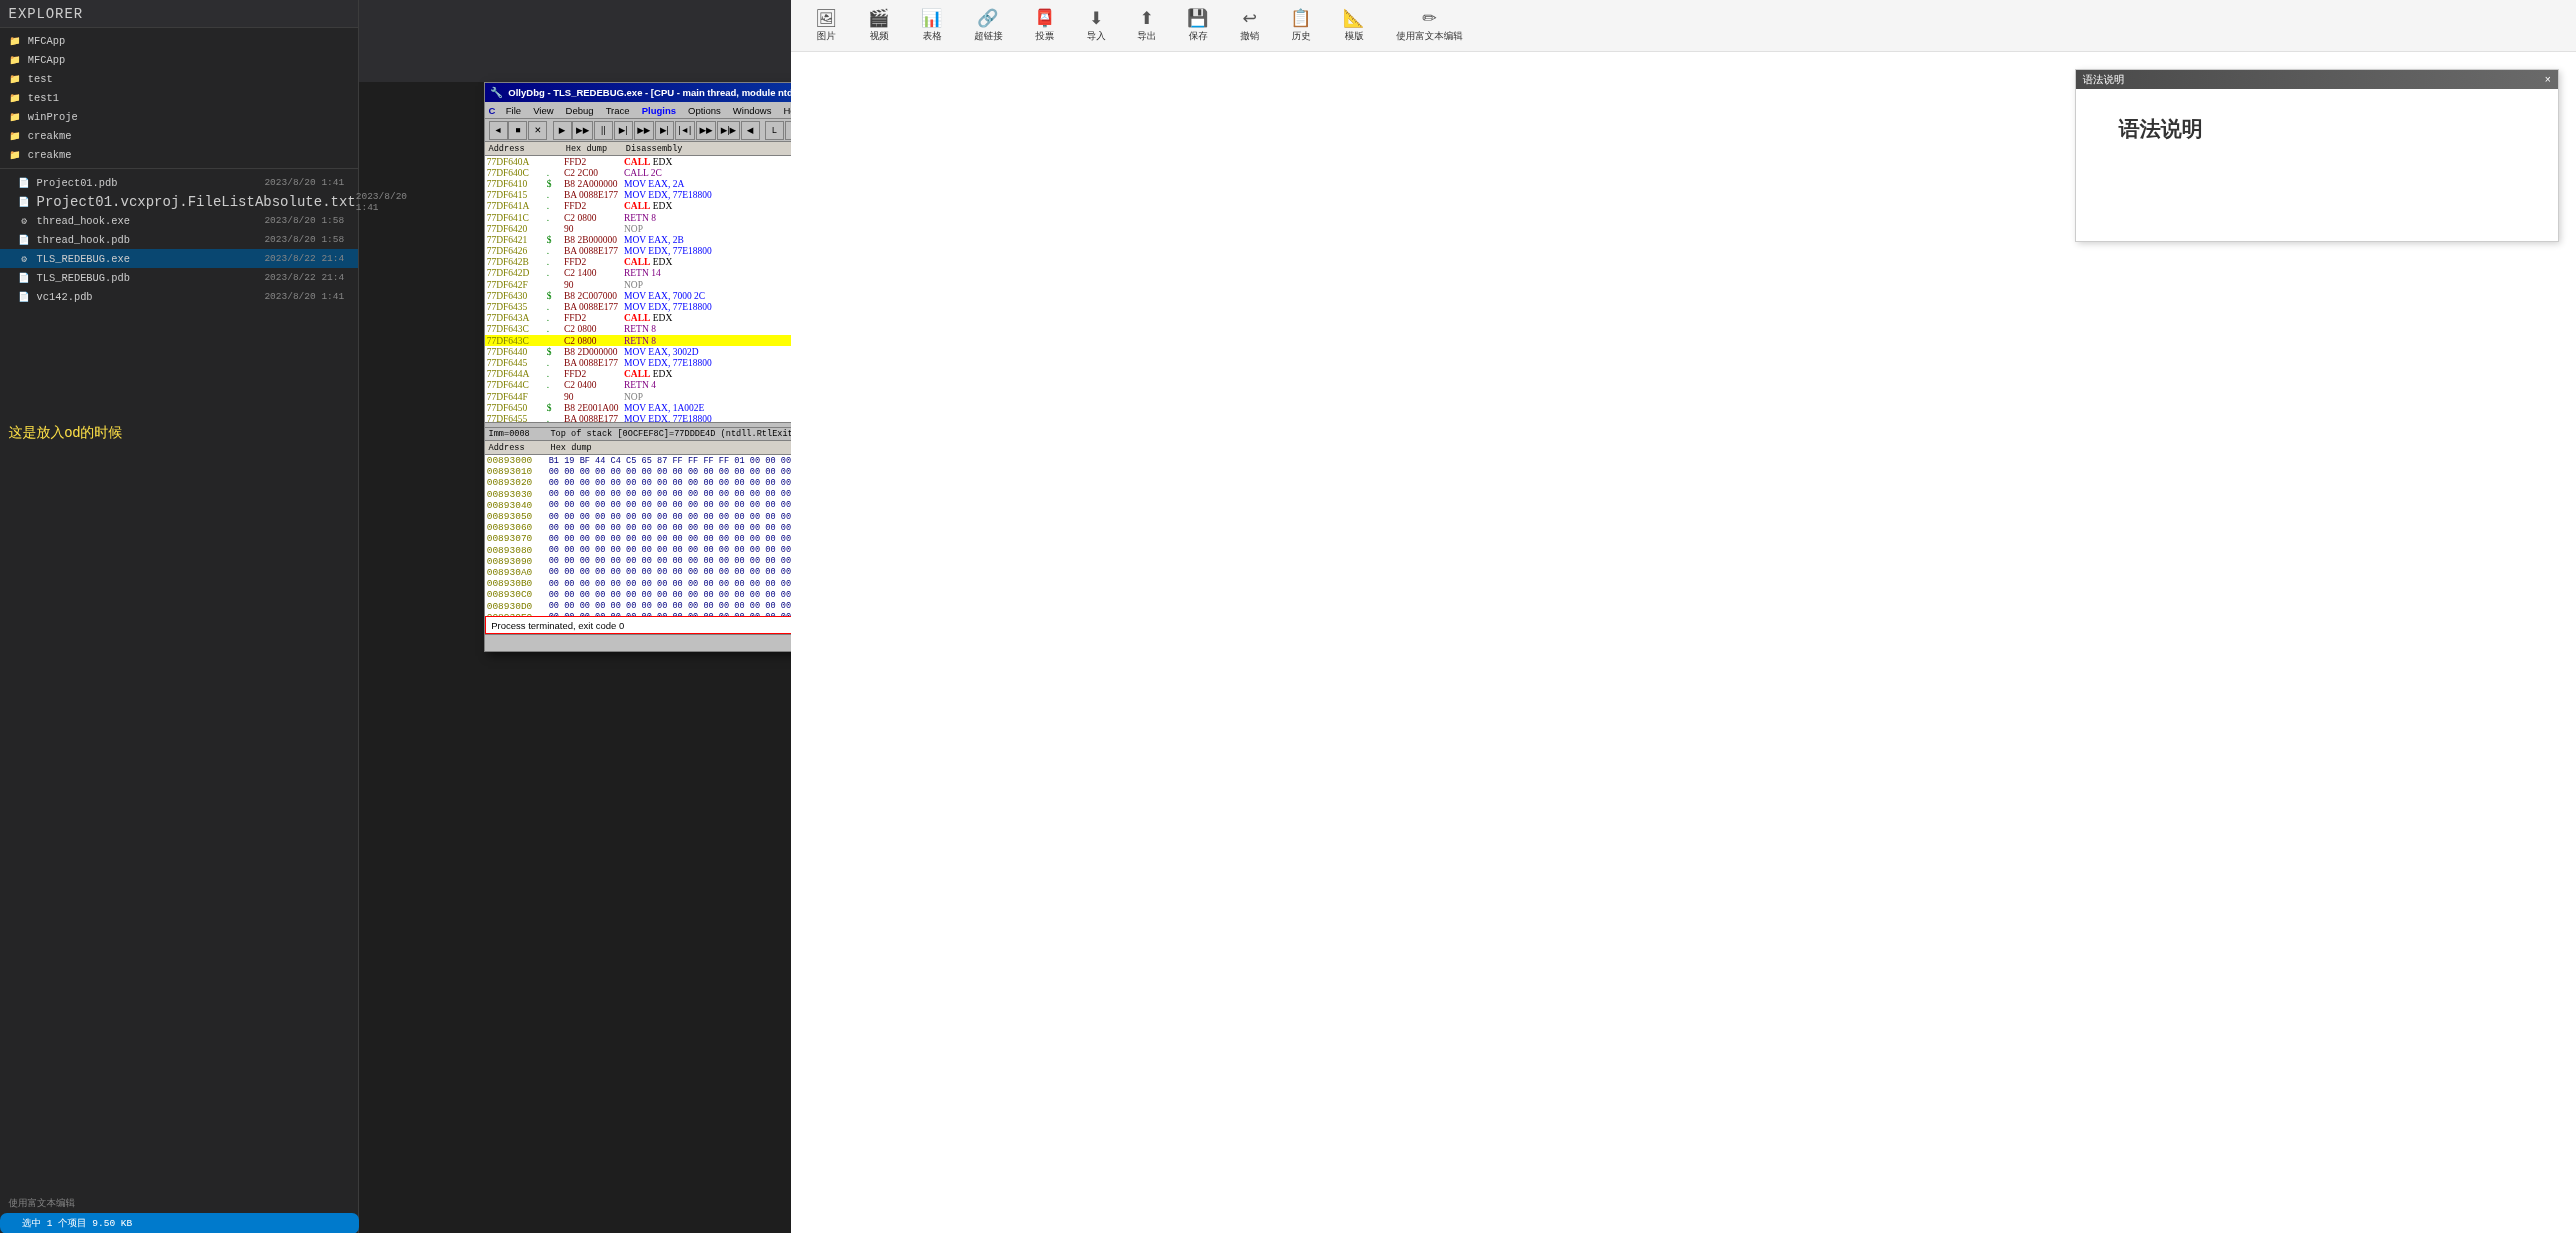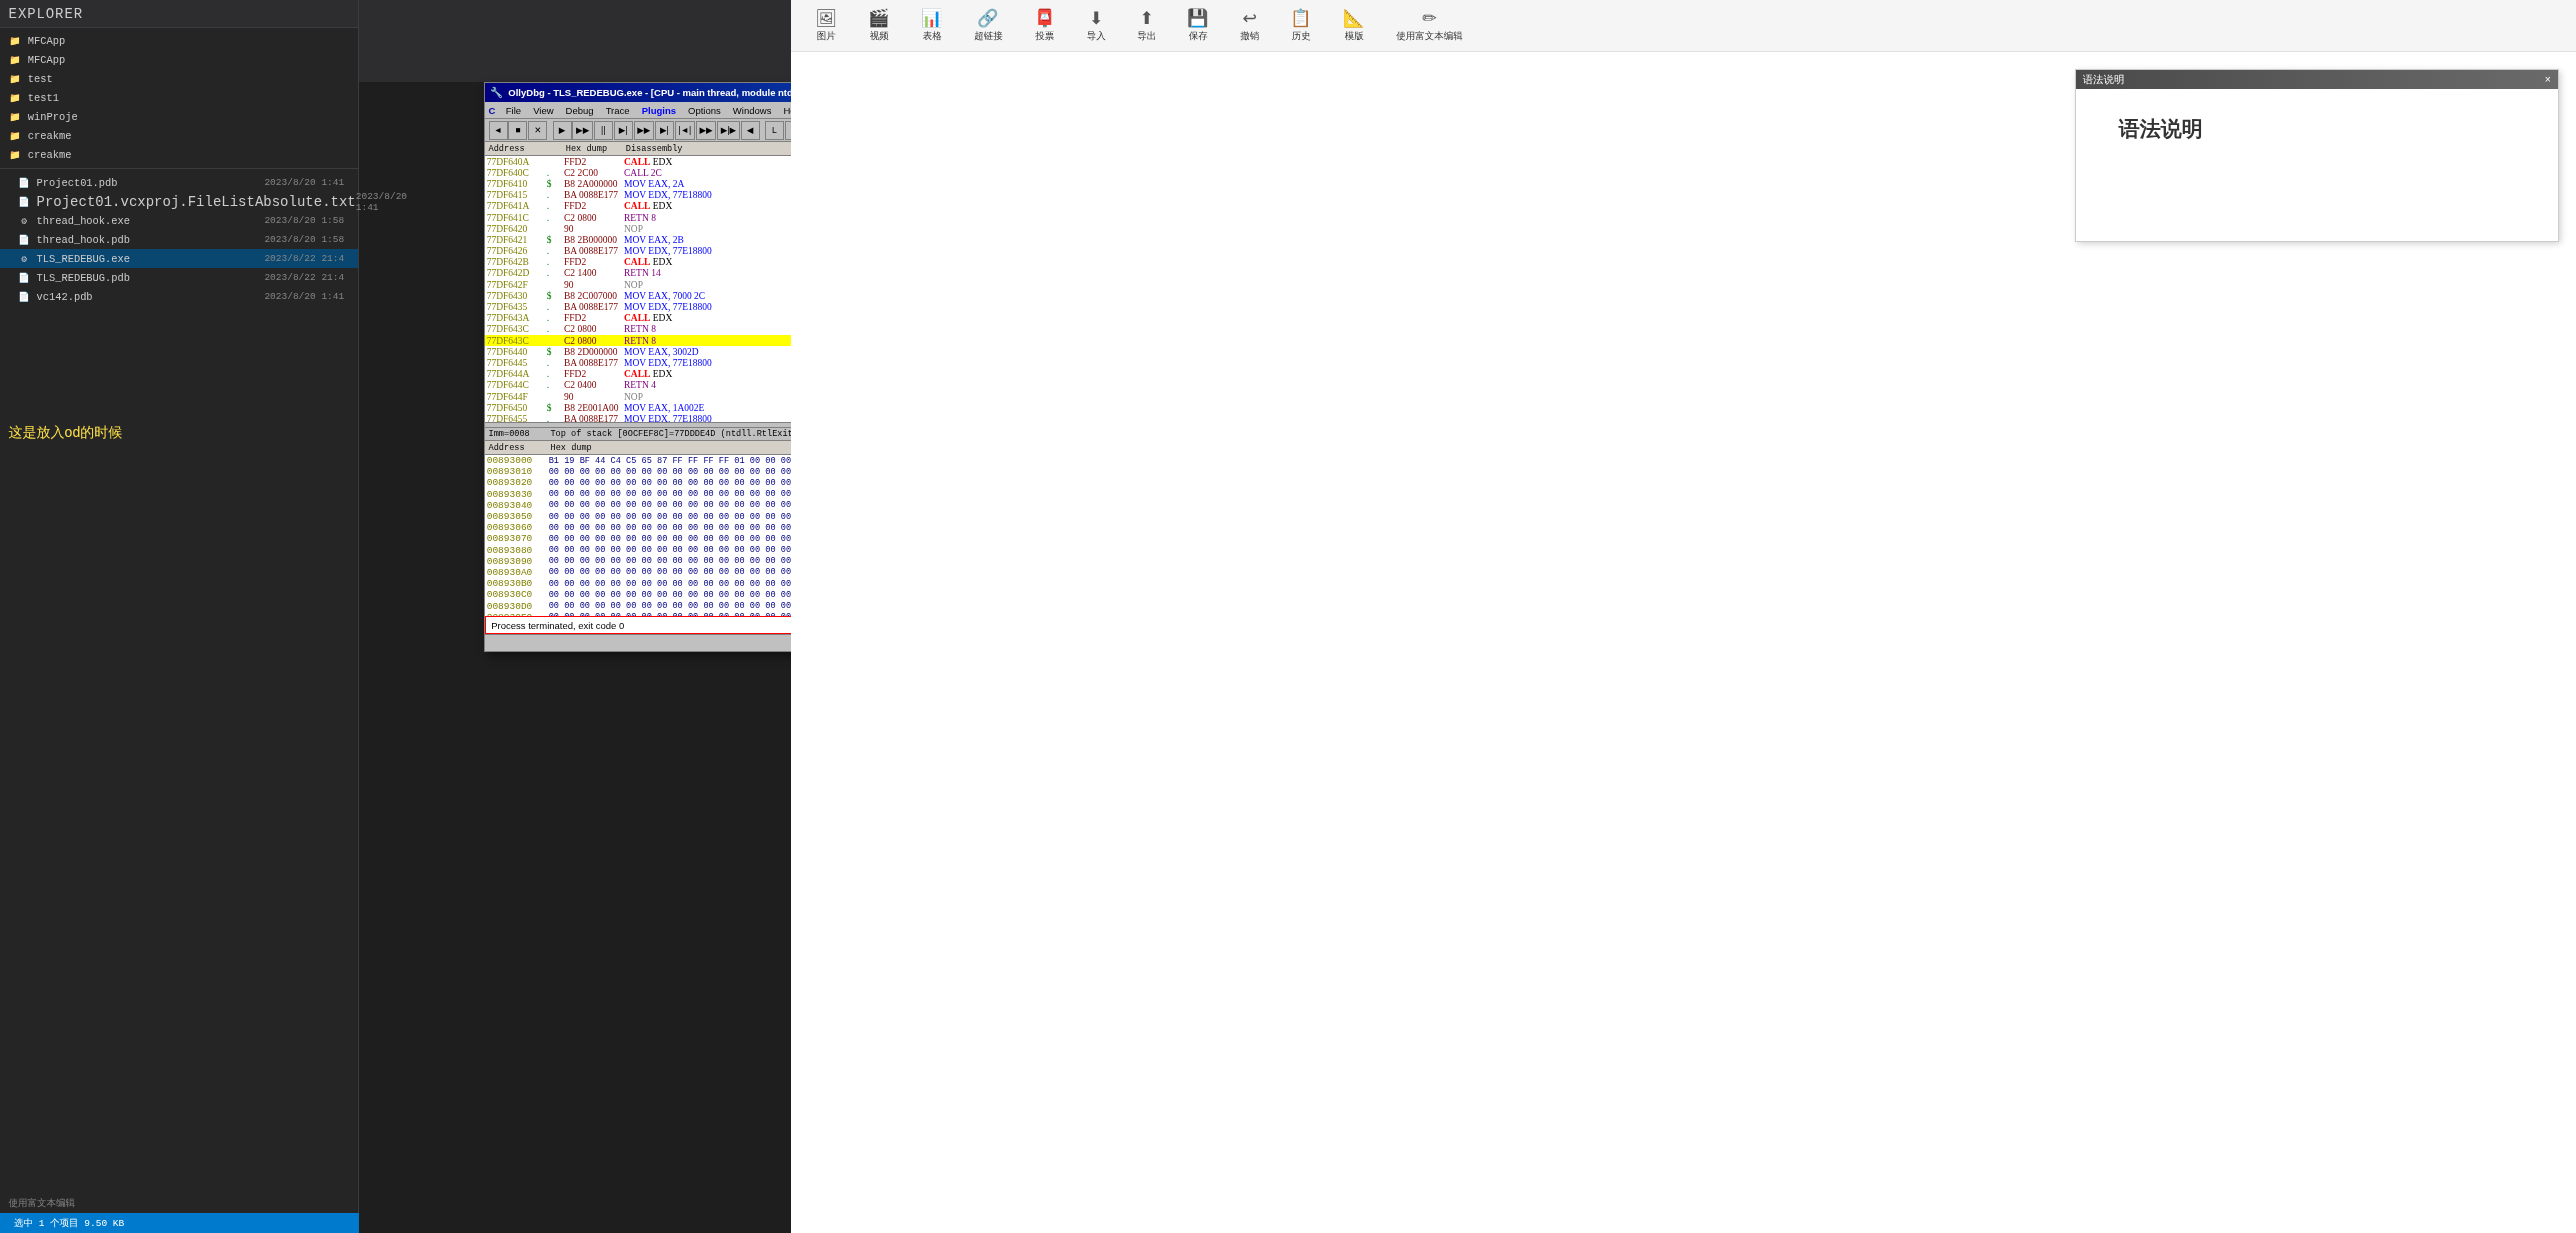--- a/index.html
+++ b/index.html
@@ -75,23 +75,24 @@
 
     .status-bar {
       position: absolute;
       bottom: 0;
       left: 0;
       width: 359px;
       height: 21px;
       background: #007acc;
       display: flex;
       align-items: center;
-      padding: 0 14px;
+      padding: 0 22px;
       color: white;
       font-size: 9.5px;
+      border-radius: 7px;
     }
 
     .status-bar .status-text {
       color: white;
       font-size: 9.5px;
     }
 
     
     #olly-window {
       position: absolute;

